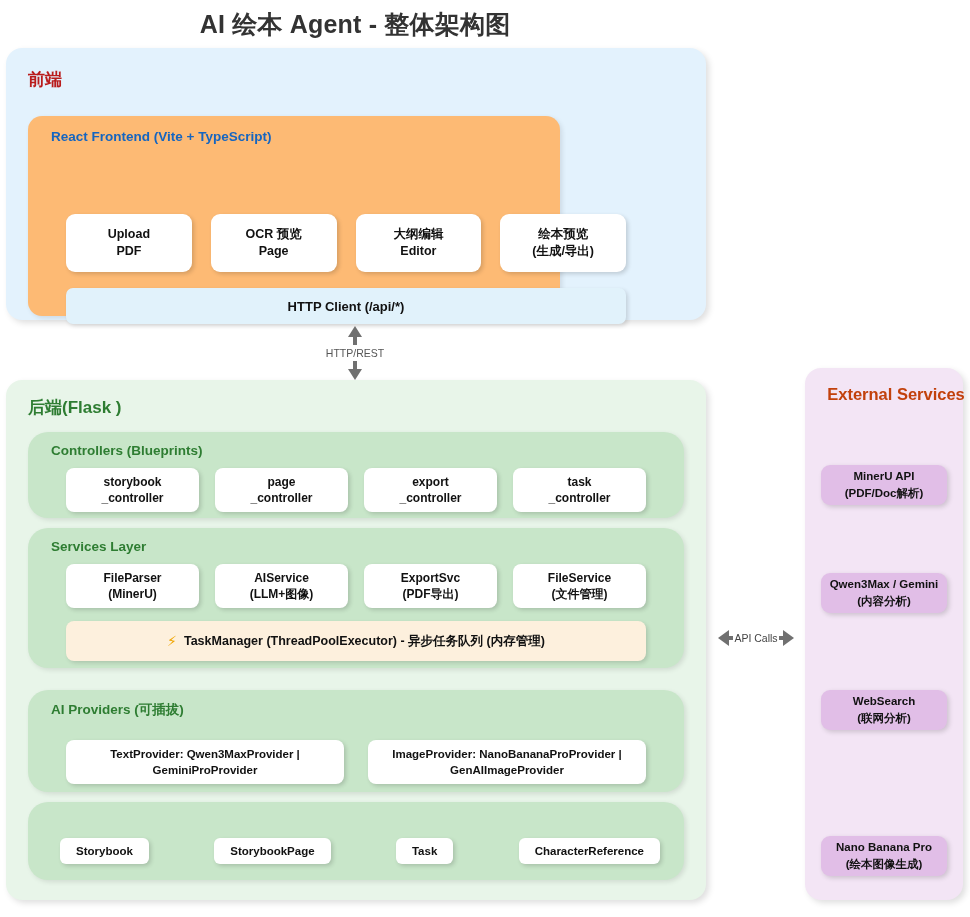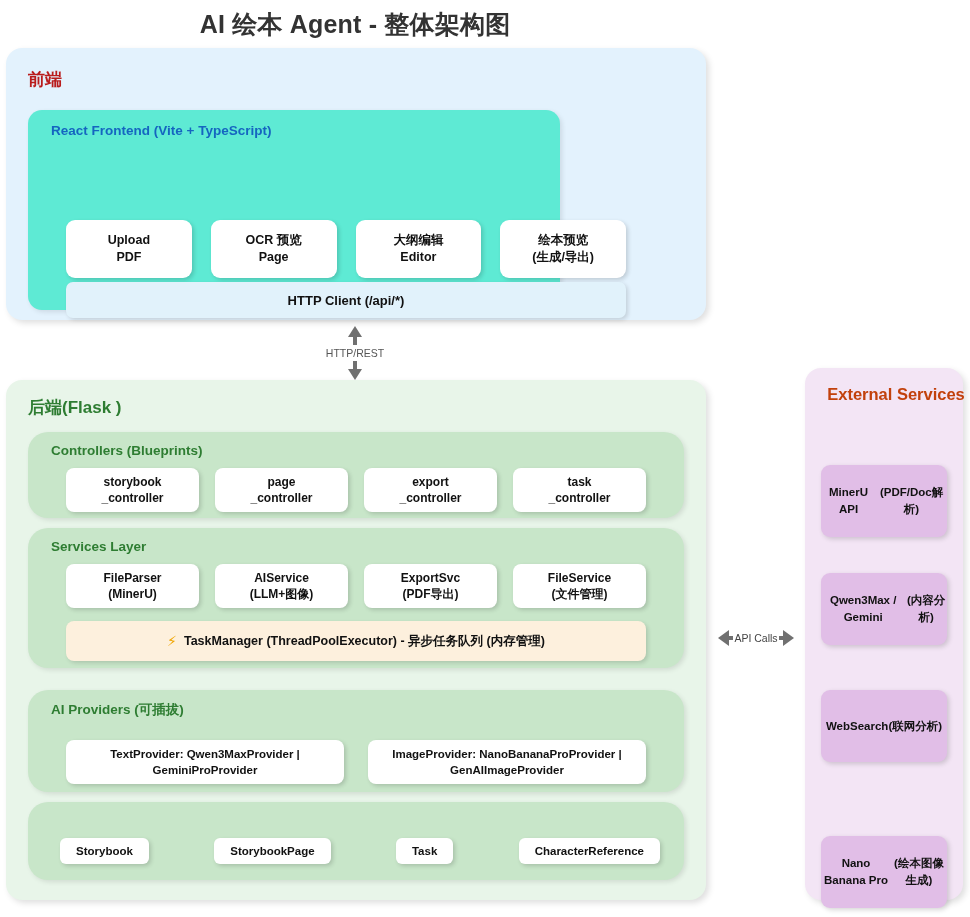--- a/index.html
+++ b/index.html
@@ -48,24 +48,24 @@
     position: absolute;
     left: 22px;
     top: 20px;
     font-size: 17px;
     font-weight: bold;
     color: #b91c1c;
   }
   .frontend-inner {
     position: absolute;
     left: 22px;
-    top: 62px;
+    top: 68px;
     width: 532px;
     height: 200px;
-    background: #5eead4;
+    background: #fdba74;
     border-radius: 14px;
     box-shadow: 2px 2px 5px rgba(0,0,0,0.10);
   }
   .frontend-inner-title {
     position: absolute;
     left: 23px;
     top: 13px;
     font-size: 13.5px;
     font-weight: bold;
     color: #1565c0;
@@ -87,21 +87,20 @@
     box-shadow: 2px 2px 4px rgba(0,0,0,0.16);
     display: flex;
     flex-direction: column;
     align-items: center;
     justify-content: center;
     font-size: 12.5px;
     font-weight: bold;
     color: #111111;
     line-height: 1.4;
     text-align: center;
-    margin-top: 12px;
   }
 
   .http-client {
     position: absolute;
     left: 38px;
     top: 172px;
     width: 560px;
     height: 36px;
     background: #e1f2fb;
     border-radius: 7px;
@@ -332,26 +331,26 @@
     width: 100%;
     text-align: center;
     font-size: 16.5px;
     font-weight: bold;
     color: #c2410c;
   }
   .ext-card {
     position: absolute;
     left: 16px;
     width: 126px;
-    height: 72px;
+    height: 40px;
     background: #e1bee7;
     border-radius: 9px;
     box-shadow: 2px 2px 5px rgba(0,0,0,0.16);
     display: flex;
-    flex-direction: row;
+    flex-direction: column;
     align-items: center;
     justify-content: center;
     font-size: 11.5px;
     font-weight: bold;
     color: #111111;
     line-height: 1.45;
     text-align: center;
   }
   .ext-1 { top: 97px; }
   .ext-2 { top: 205px; }

